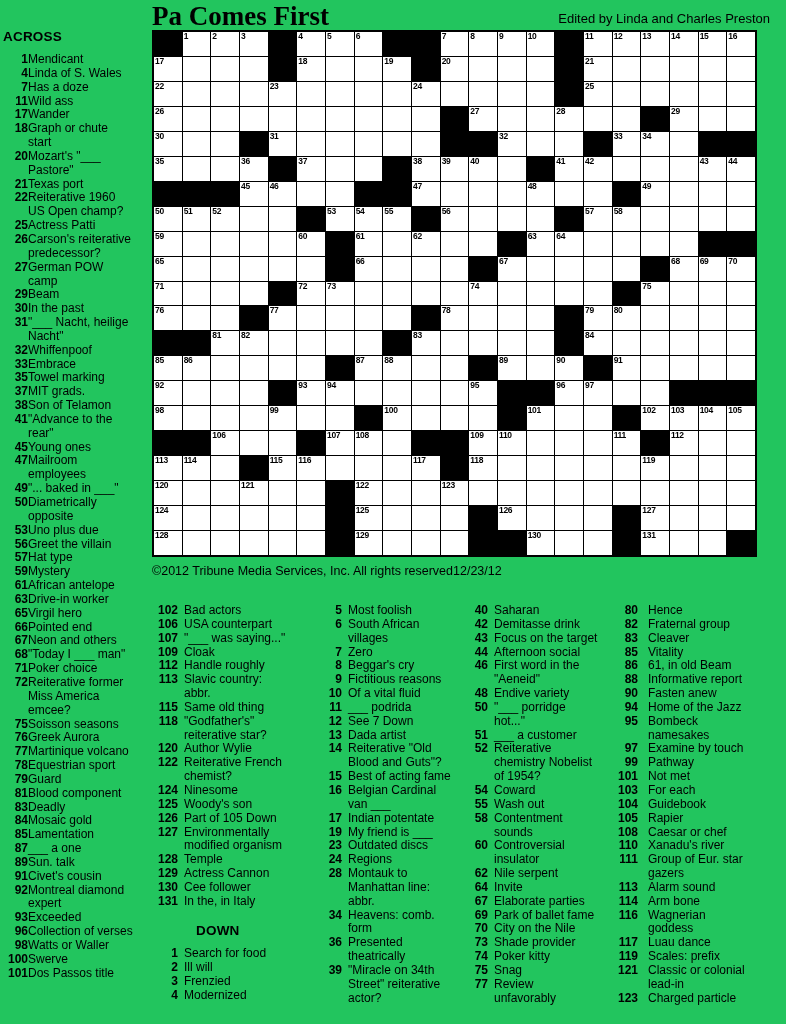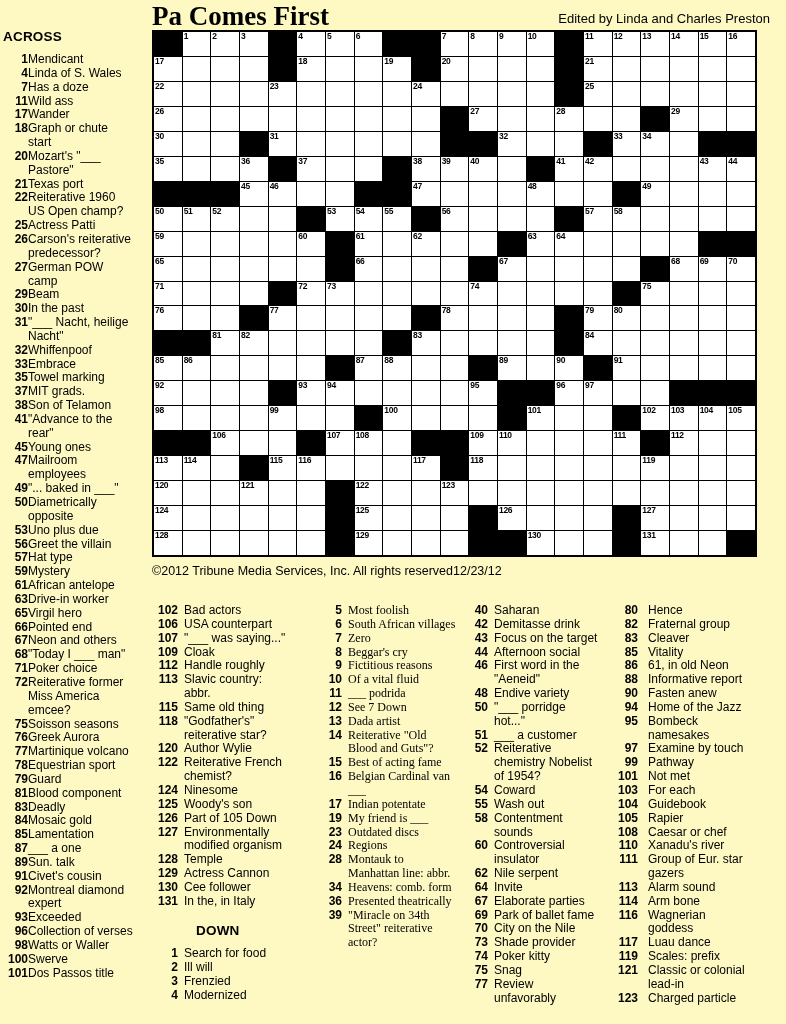--- a/index.html
+++ b/index.html
@@ -1,16 +1,16 @@
 <!DOCTYPE html>
 <html><head>
 <meta charset="utf-8">
 <style>
   html,body{margin:0;padding:0;background:#fff;}
-  #page{position:relative;width:786px;height:1024px;background:#fef9c3;color:#000;
+  #page{position:relative;width:786px;height:1024px;background:#22c55e;color:#000;
         font-family:"Liberation Sans", sans-serif;overflow:hidden;}
   
   #title{position:absolute;left:152px;top:1px;font-family:"Liberation Serif", serif;
          font-weight:bold;font-size:27px;letter-spacing:0px;}
   #byline{position:absolute;top:11px;right:16px;font-size:13px;}
   
   .sec-head{font-weight:bold;font-size:13.5px;letter-spacing:0.2px;}
   #across-head{position:absolute;left:3px;top:29px;}
   
   .clue{display:flex;align-items:flex-start;}
@@ -20,21 +20,21 @@
   #left-col{position:absolute;left:2px;top:53px;width:140px;}
   #left-col .cl-num{width:26px;}
   #left-col .cl-txt{margin-left:0;width:106px;flex:none;}
   
   .bot-col{position:absolute;top:604px;}
   #bcol1{left:150px;width:166px;}
   #bcol1 .cl-num{width:28px;}
   #bcol1 .cl-txt{margin-left:6px;width:106px;flex:none;}
   #bcol2{left:316px;width:150px;}
   #bcol2 .cl-num{width:26px;}
-  #bcol2 .cl-txt{margin-left:6px;width:108px;flex:none;font-family:Liberation Serif, serif;}
+  #bcol2 .cl-txt{margin-left:6px;width:108px;flex:none;}
   #bcol3{left:460px;width:152px;}
   #bcol3 .cl-num{width:28px;}
   #bcol3 .cl-txt{margin-left:6px;width:104px;flex:none;}
   #bcol4{left:608px;width:176px;}
   #bcol4 .cl-num{width:30px;}
   #bcol4 .cl-txt{margin-left:10px;width:106px;flex:none;}
   #down-head{margin:15px 0 10px 2px;padding-left:44px;}
   
   #grid{position:absolute;left:152px;top:30px;width:605px;height:527px;
         background:#000;border:2px solid #000;box-sizing:border-box;
@@ -1272,21 +1272,21 @@
       <div class="clue">
         <span class="cl-num">83</span>
         <span class="cl-txt">Cleaver</span>
       </div>
       <div class="clue">
         <span class="cl-num">85</span>
         <span class="cl-txt">Vitality</span>
       </div>
       <div class="clue">
         <span class="cl-num">86</span>
-        <span class="cl-txt">61, in old Neon</span>
+        <span class="cl-txt">61, in old Beam</span>
       </div>
       <div class="clue">
         <span class="cl-num">88</span>
         <span class="cl-txt">Informative report</span>
       </div>
       <div class="clue">
         <span class="cl-num">90</span>
         <span class="cl-txt">Fasten anew</span>
       </div>
       <div class="clue">

